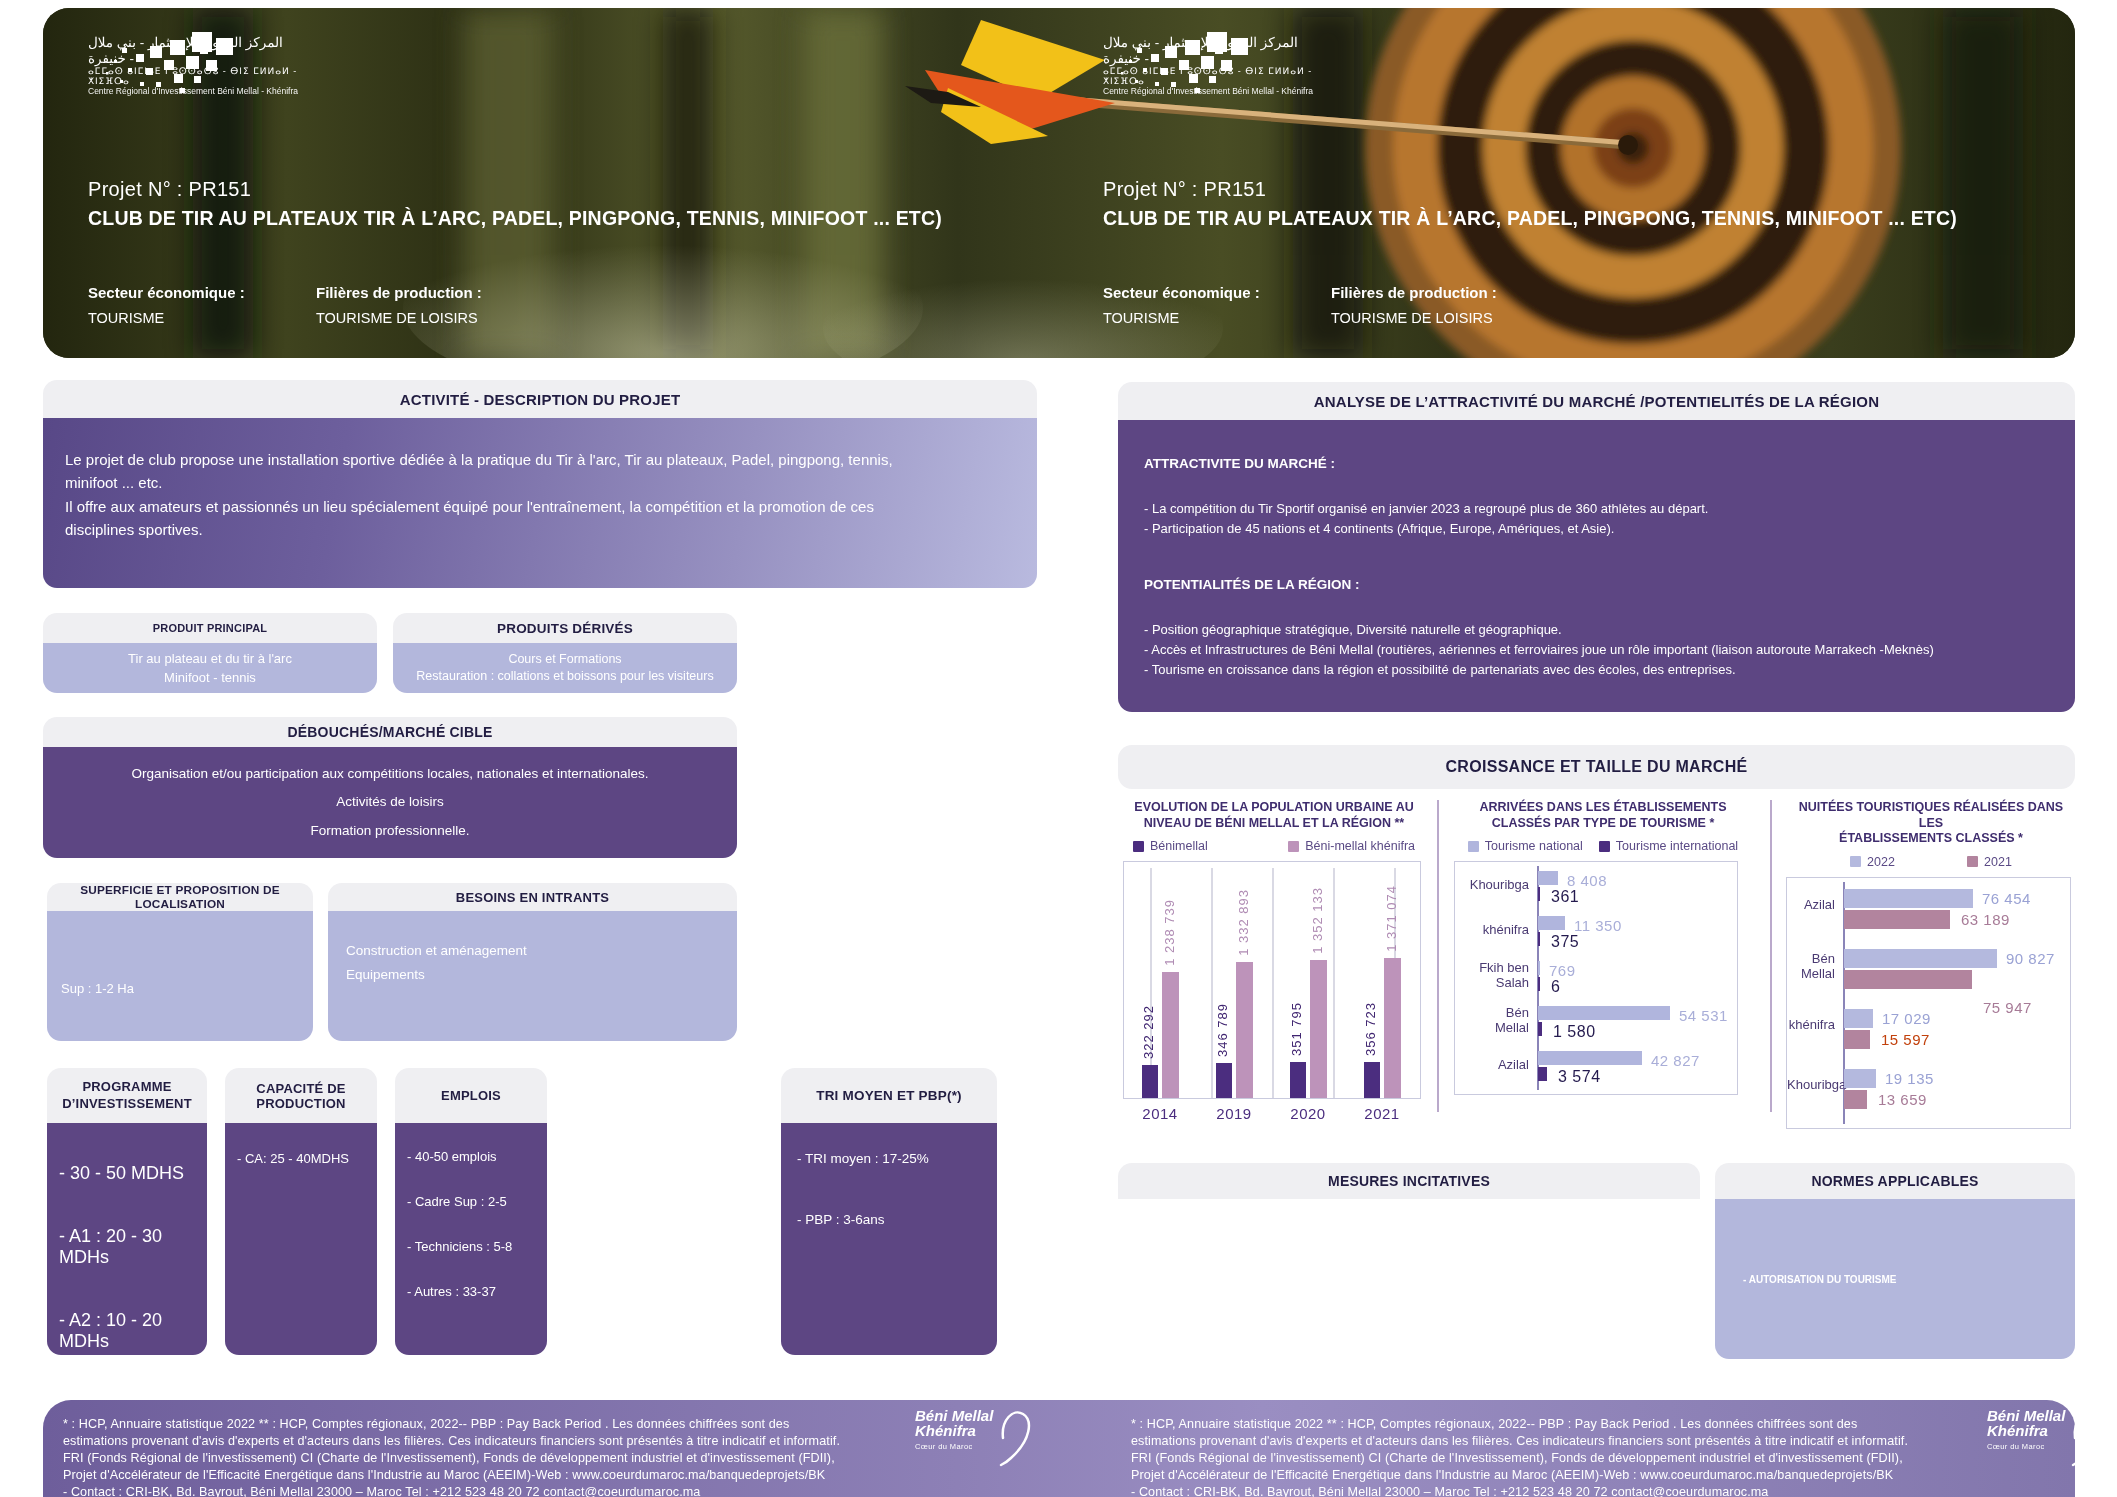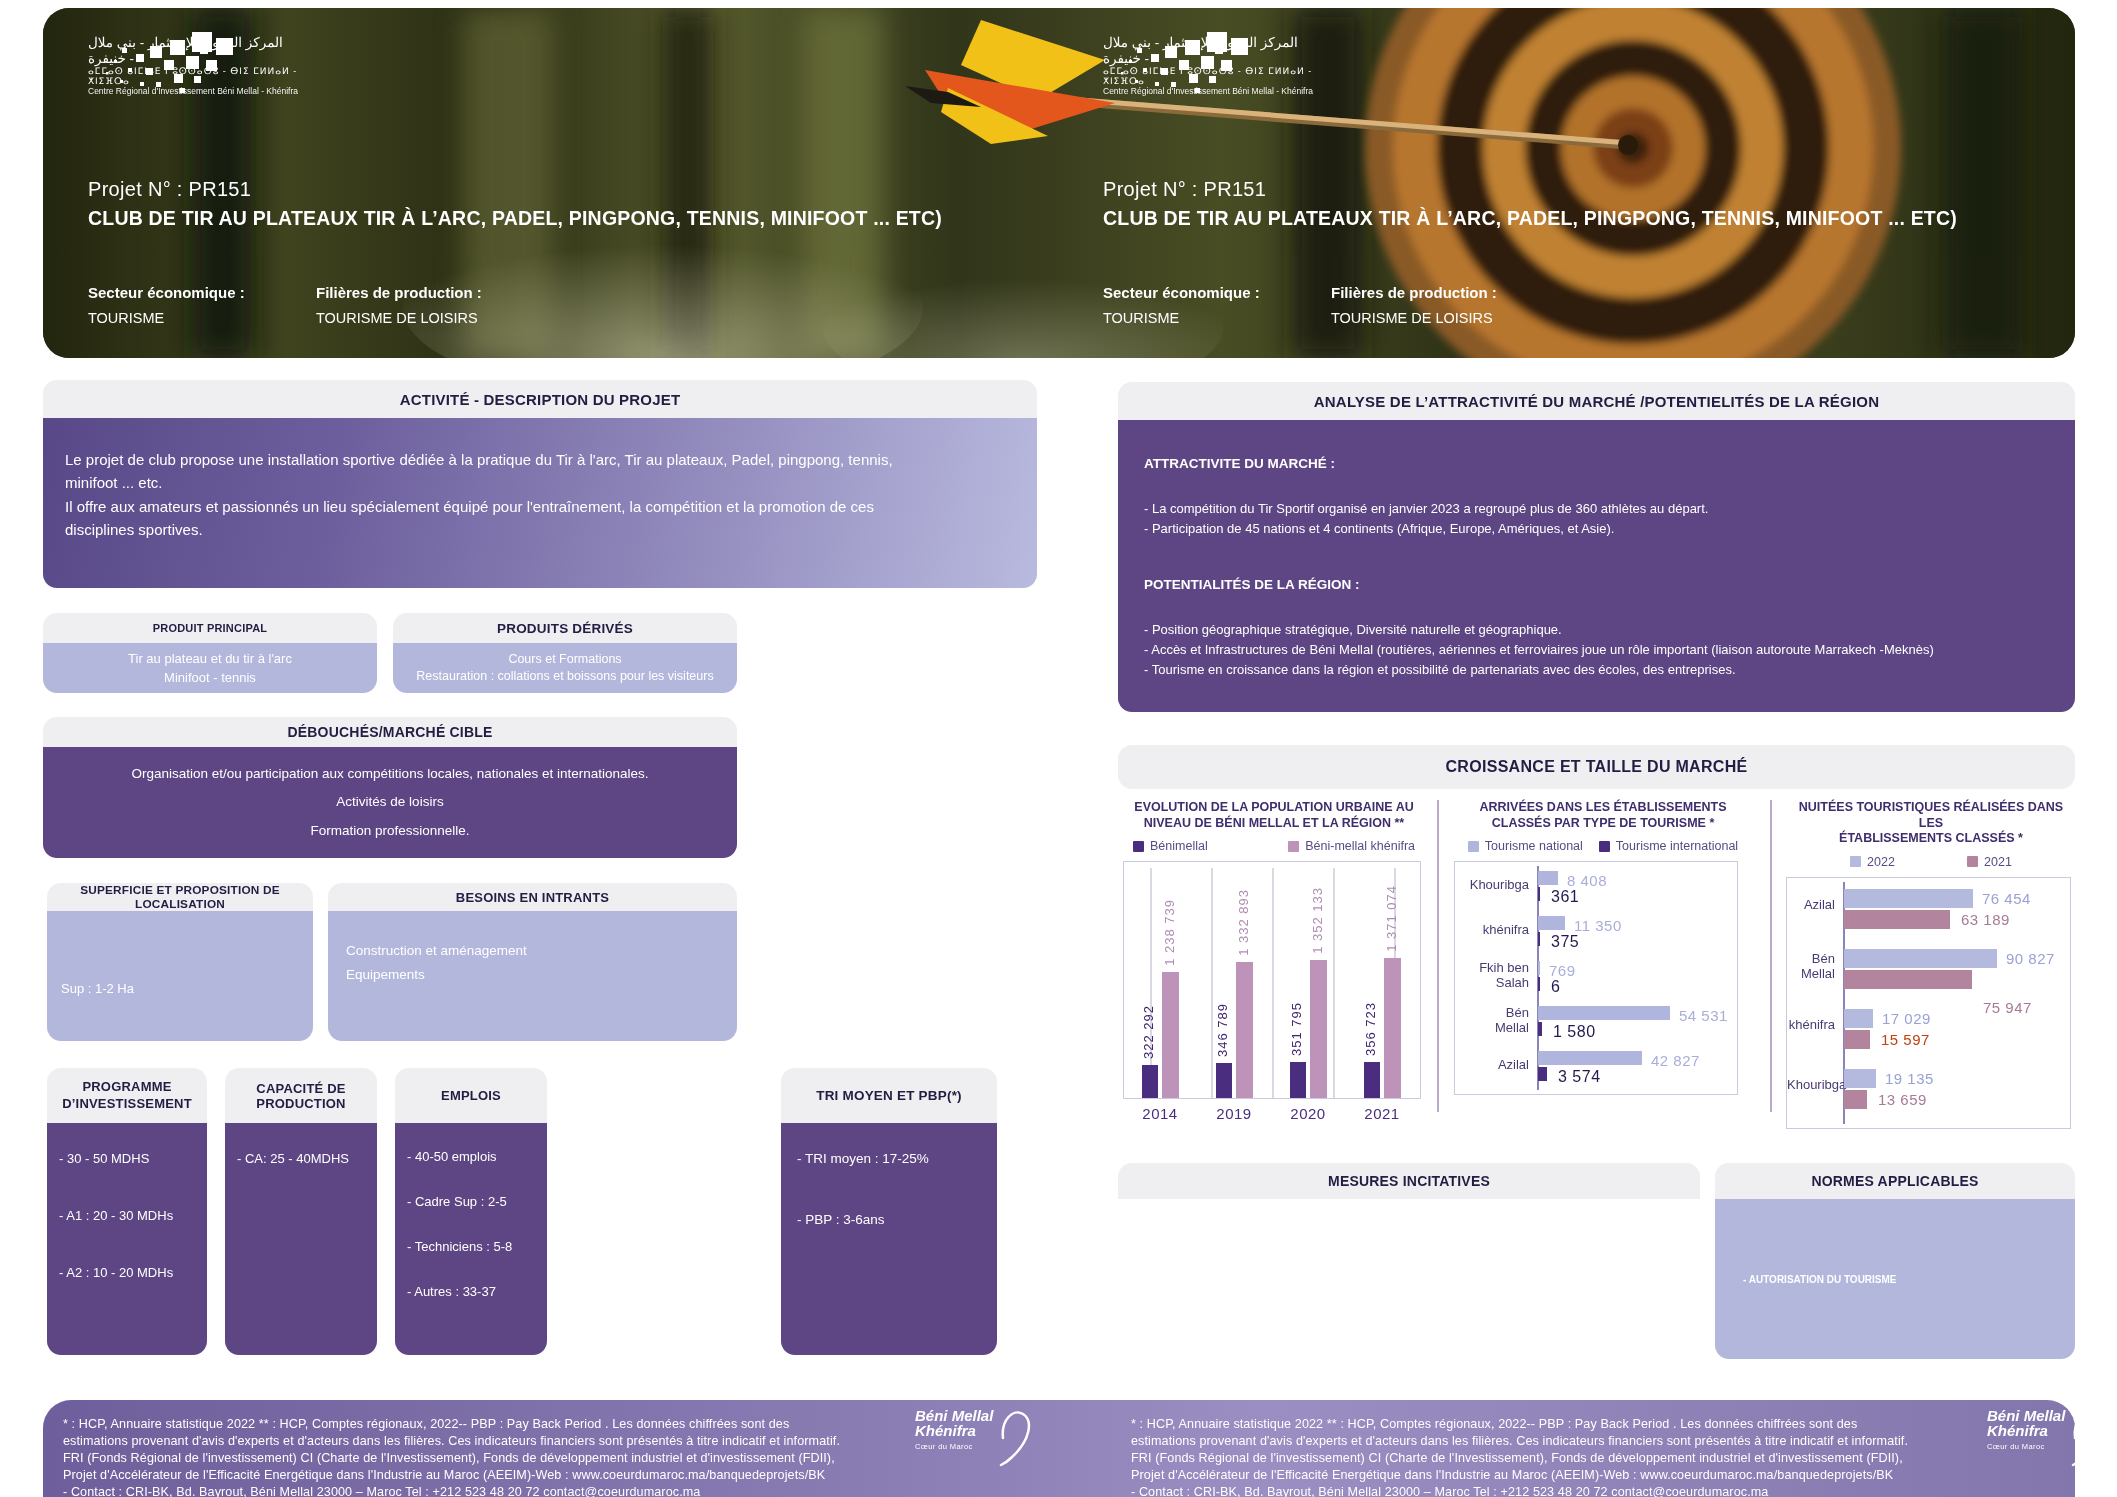--- a/index.html
+++ b/index.html
@@ -262,21 +262,21 @@
   <div class="sec" style="left:328px;top:883px;width:409px;">
     <div class="sec-head" style="height:28px;font-size:13px;">BESOINS EN INTRANTS</div>
     <div class="sec-body lavender" style="height:130px;font-size:13.5px;line-height:1.8;padding:28px 0 0 18px;box-sizing:border-box;">
       <div>Construction et aménagement</div>
       <div>Equipements</div>
     </div>
   </div>
 
   <div class="sec" style="left:47px;top:1068px;width:160px;">
     <div class="sec-head" style="height:55px;font-size:13px;padding:0 10px;line-height:1.3;">PROGRAMME D’INVESTISSEMENT</div>
-    <div class="sec-body purple" style="height:232px;font-size:13px;padding:28px 0 0 12px;box-sizing:border-box;">
+    <div class="sec-body purple" style="height:232px;font-size:18px;padding:40px 0 0 12px;box-sizing:border-box;">
       <div style="margin-bottom:42px;">- 30 - 50 MDHS</div>
       <div style="margin-bottom:42px;">- A1 : 20 - 30 MDHs</div>
       <div>- A2 : 10 - 20 MDHs</div>
     </div>
   </div>
 
   <div class="sec" style="left:225px;top:1068px;width:152px;">
     <div class="sec-head" style="height:55px;font-size:13px;padding:0 6px;">CAPACITÉ DE PRODUCTION</div>
     <div class="sec-body purple" style="height:232px;font-size:13px;padding:28px 0 0 12px;box-sizing:border-box;">
       <div>- CA: 25 - 40MDHS</div>

